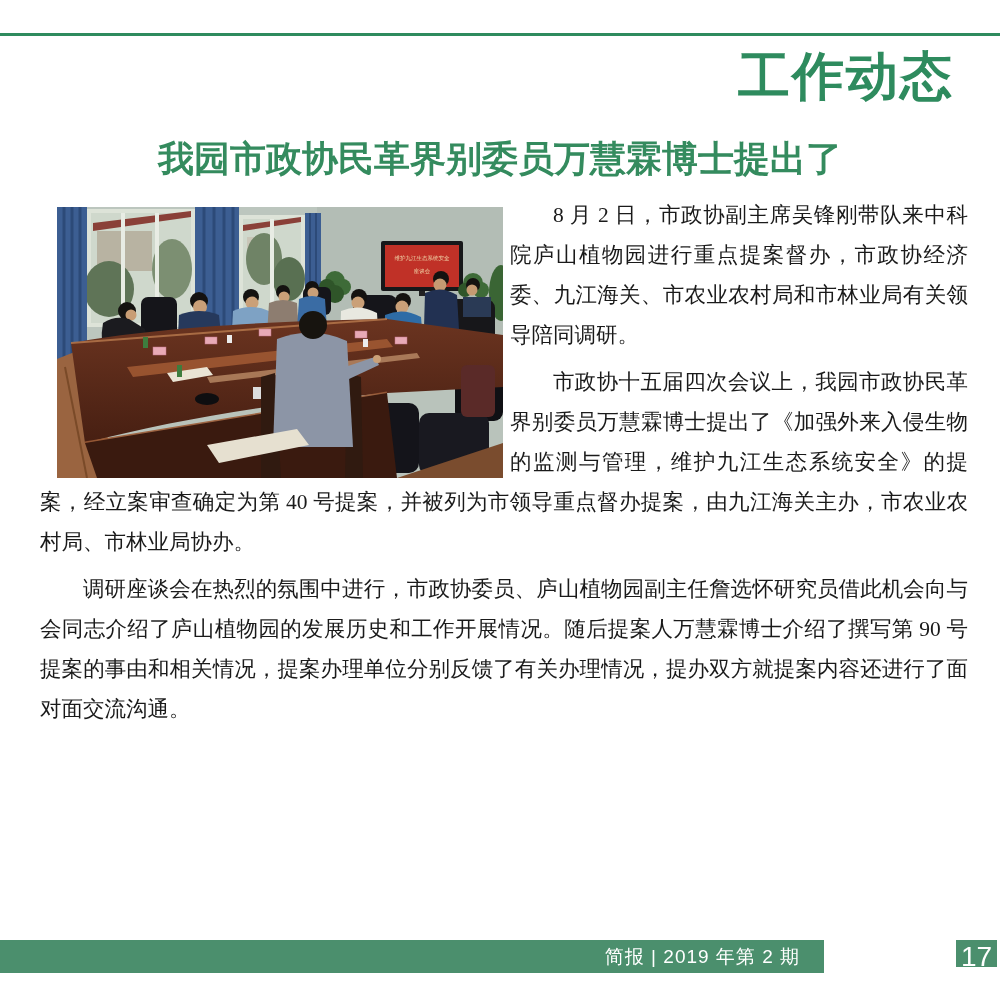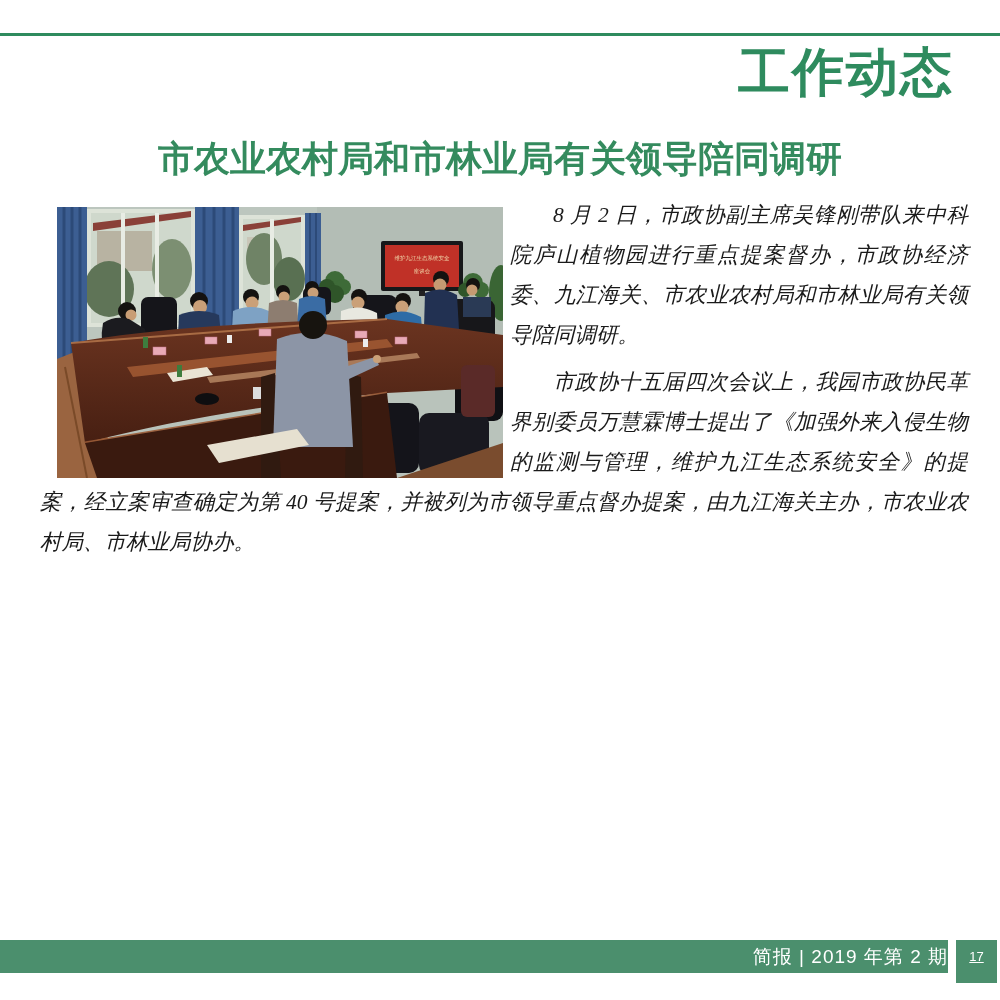--- a/index.html
+++ b/index.html
@@ -3,51 +3,51 @@
 <meta charset="utf-8">
 <style>
   html,body{margin:0;padding:0;background:#fff;}
   .page{position:relative;width:1000px;height:1000px;background:#fff;overflow:hidden;
         font-family:"Liberation Serif","DejaVu Serif",serif;}
   .top-rule{position:absolute;left:0;top:33px;width:1000px;height:3px;
             background:var(--accent-green,#2e8b5e);}
   .section-title{position:absolute;right:46px;top:48px;height:58px;line-height:58px;
             font-size:52px;font-weight:bold;letter-spacing:2px;
             color:var(--accent-green,#2e8b5e);
-            font-family:Liberation Mono, monospace;}
+            font-family:Liberation Serif, serif;}
   .headline{position:absolute;left:0;top:135px;width:1000px;text-align:center;
             font-size:36px;font-weight:bold;color:var(--headline-green,#348b5e);
             font-family:"Liberation Sans","DejaVu Sans",sans-serif;letter-spacing:0px;}
   .article{position:absolute;left:40px;top:195px;width:928px;
            font-size:21.5px;line-height:40px;text-align:justify;
            color:var(--body-text,#1a1a1a);}
-  .article p{margin:0 0 7px 0;text-indent:2em;font-style:italic;}
+  .article p{margin:0 0 7px 0;text-indent:2em;}
   .photo-frame{float:left;width:446px;height:271px;margin:12px 7px 0 17px;
                background:#b9c3bb;}
   .photo-frame svg{display:block;}
-  .footer-bar{position:absolute;left:0;top:940px;width:948px;height:33px;
+  .footer-bar{position:absolute;left:0;top:940px;width:824px;height:33px;
               background:var(--footer-green,#4b8f6d);
               color:#fff;font-size:19px;line-height:33px;text-align:right;
-              padding-right:0;box-sizing:border-box;letter-spacing:1px;
+              padding-right:24px;box-sizing:border-box;letter-spacing:1px;
               font-family:"Liberation Sans","DejaVu Sans",sans-serif;}
-  .page-badge{position:absolute;left:956px;top:940px;width:41px;height:43px;
+  .page-badge{position:absolute;left:956px;top:940px;width:41px;height:27px;
               background:var(--footer-green,#4b8f6d);color:#fff;
-              font-size:13px;line-height:33px;text-align:center;
+              font-size:28px;line-height:33px;text-align:center;
               font-family:"Liberation Sans","DejaVu Sans",sans-serif;text-decoration:underline;}
 </style>
 </head>
 <body>
 
 <div class="page">
 
   <div class="top-rule"></div>
 
   <div class="section-title">工作动态</div>
 
-  <div class="headline">市农业农村局和市林业局有关领导陪同调研</div>
+  <div class="headline">我园市政协民革界别委员万慧霖博士提出了</div>
 
   <div class="article">
 
     <div class="photo-frame">
       <svg width="446" height="271" viewBox="0 0 446 271">
         <defs>
           <linearGradient id="tgrad" x1="0" y1="0" x2="0" y2="1">
             <stop offset="0" stop-color="#6b3420"></stop>
             <stop offset="1" stop-color="#471f12"></stop>
           </linearGradient>
@@ -207,20 +207,21 @@
           <circle cx="320" cy="152" r="4" fill="#caa078"></circle>
           <circle cx="256" cy="118" r="14" fill="#17140f"></circle>
           <polygon points="150,238 240,222 252,238 162,256" fill="#e6e0d0"></polygon>
           <rect x="404" y="158" width="34" height="52" rx="6" fill="#5a2a28"></rect>
         </g>
       </svg>
     </div>
 
     <p>8 月 2 日，市政协副主席吴锋刚带队来中科院庐山植物园进行重点提案督办，市政协经济委、九江海关、市农业农村局和市林业局有关领导陪同调研。</p>
     <p>市政协十五届四次会议上，我园市政协民革界别委员万慧霖博士提出了《加强外来入侵生物的监测与管理，维护九江生态系统安全》的提案，经立案审查确定为第 40 号提案，并被列为市领导重点督办提案，由九江海关主办，市农业农村局、市林业局协办。</p>
+    <p>调研座谈会在热烈的氛围中进行，市政协委员、庐山植物园副主任詹选怀研究员借此机会向与会同志介绍了庐山植物园的发展历史和工作开展情况。随后提案人万慧霖博士介绍了撰写第 90 号提案的事由和相关情况，提案办理单位分别反馈了有关办理情况，提办双方就提案内容还进行了面对面交流沟通。</p>
   </div>
 
   <div class="footer-bar">
     <span>简报 | 2019 年第 2 期</span>
   </div>
   <div class="page-badge">17</div>
 
 </div>
 
 </body></html>

